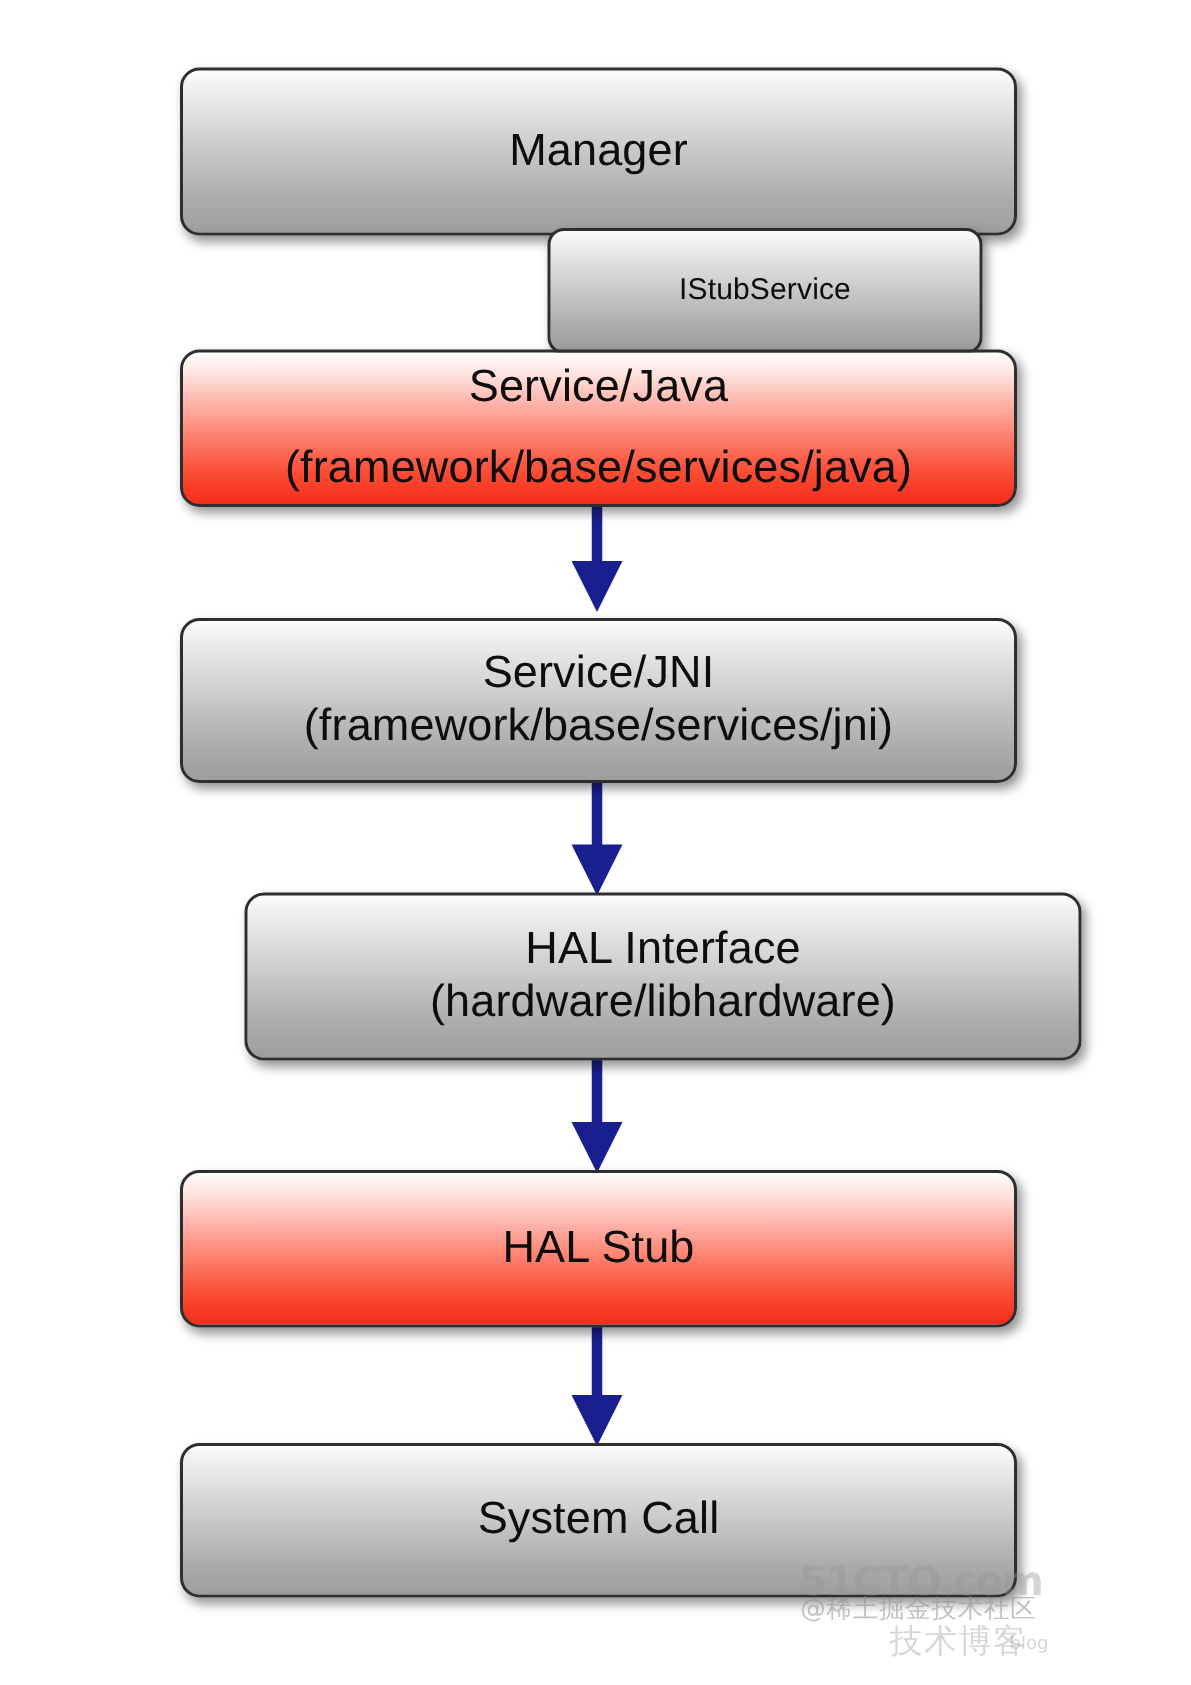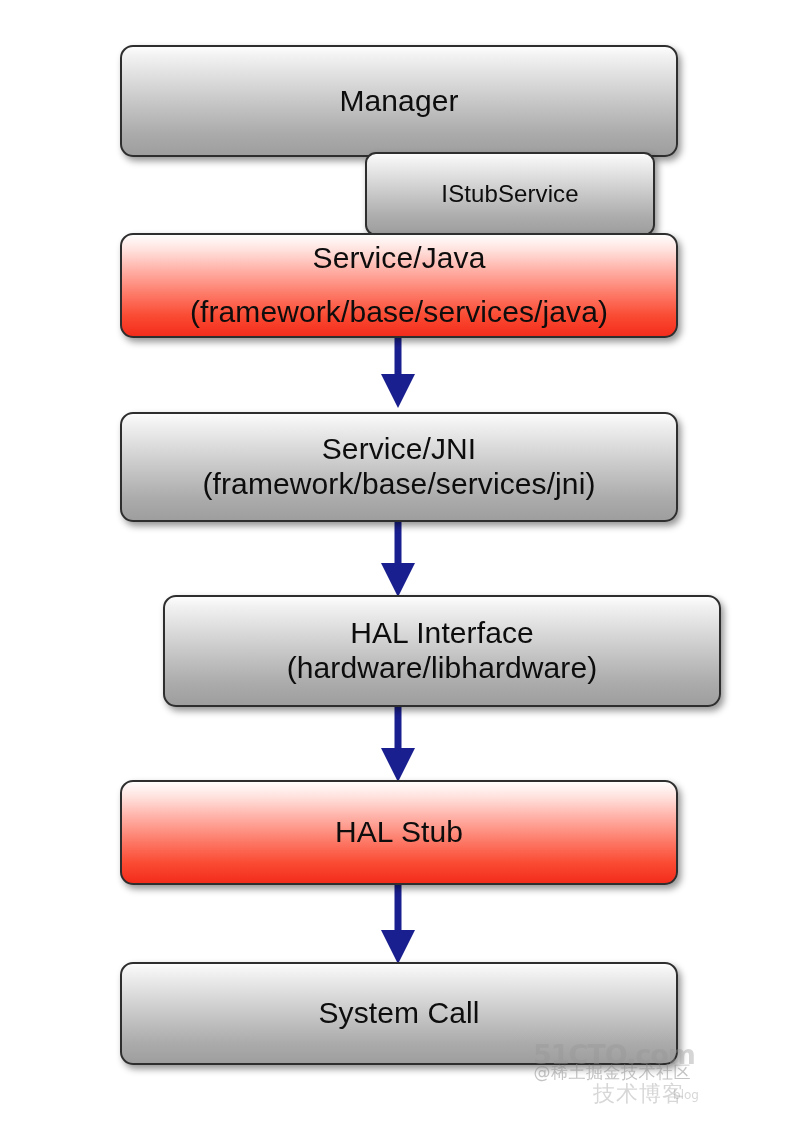--- a/index.html
+++ b/index.html
@@ -72,21 +72,21 @@
 
   
   #node-manager      { left: 120px; top: 45px;  width: 558px; height: 112px; z-index: 3; }
   #node-istubservice { left: 365px; top: 152px; width: 290px; height: 84px;  z-index: 4; border-radius: 11px; }
   #node-service-java { left: 120px; top: 233px; width: 558px; height: 105px; z-index: 5; }
   #node-service-jni  { left: 120px; top: 412px; width: 558px; height: 110px; z-index: 3; }
   #node-hal-iface    { left: 127px; top: 595px; width: 558px; height: 112px; z-index: 3; margin-left: 36px; }
   #node-hal-stub     { left: 120px; top: 780px; width: 558px; height: 105px; z-index: 3; }
   #node-system-call  { left: 120px; top: 962px; width: 558px; height: 103px; z-index: 3; }
 
-  #node-istubservice .line.l1 { font-size: 24px; }
+  #node-istubservice .line.l1 { font-size: 20px; }
 
   
   .arrow {
     position: absolute;
     z-index: 2;
   }
   .arrow .shaft {
     position: absolute;
     left: 50%;
     top: 0;

